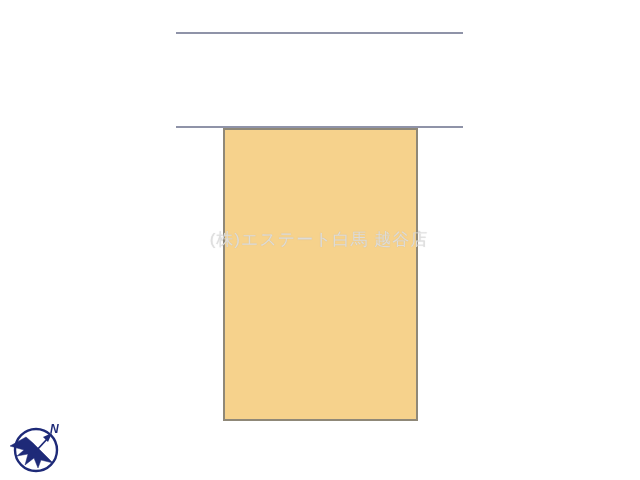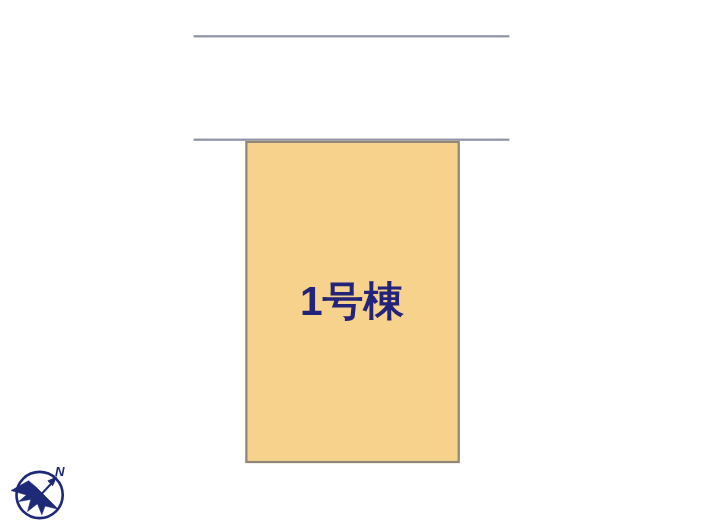--- a/index.html
+++ b/index.html
@@ -50,22 +50,22 @@
 </head>
 <body>
 
 <div class="canvas">
 
   <div class="road-line line-top" style="background: rgb(143, 147, 168);"></div>
   <div class="road-line line-bottom" style="background: rgb(143, 147, 168);"></div>
 
   <div class="lot" style="background: rgb(246, 210, 140); border-color: rgb(143, 136, 120);"></div>
 
+  <div class="watermark">(株)エステート白馬 越谷店</div>
 
-  <div class="lot-label" style="color: rgb(35, 35, 121);">1号棟</div>
 
   <div class="compass">
     <svg viewBox="0 0 58 58" xmlns="http://www.w3.org/2000/svg">
       <circle cx="28" cy="30" r="21" fill="none" stroke="#1e2a78" stroke-width="2.4"></circle>
       <path d="M2,26 L18,17 L25,23 L28,26 L45,43 L33,40 L30,48 L26,38 L17,45 L20,34 L9,36 L16,30 Z" fill="#1e2a78" stroke="#1e2a78" stroke-width="0.5"></path>
       <line x1="27" y1="32" x2="41" y2="17" stroke="#1e2a78" stroke-width="1.8"></line>
       <polygon points="44,13 35,17 40,22" fill="#1e2a78"></polygon>
       <text x="42" y="13" font-size="12" font-style="italic" font-weight="bold" fill="#1e2a78" font-family="Liberation Sans, sans-serif">N</text>
     </svg>
   </div>

